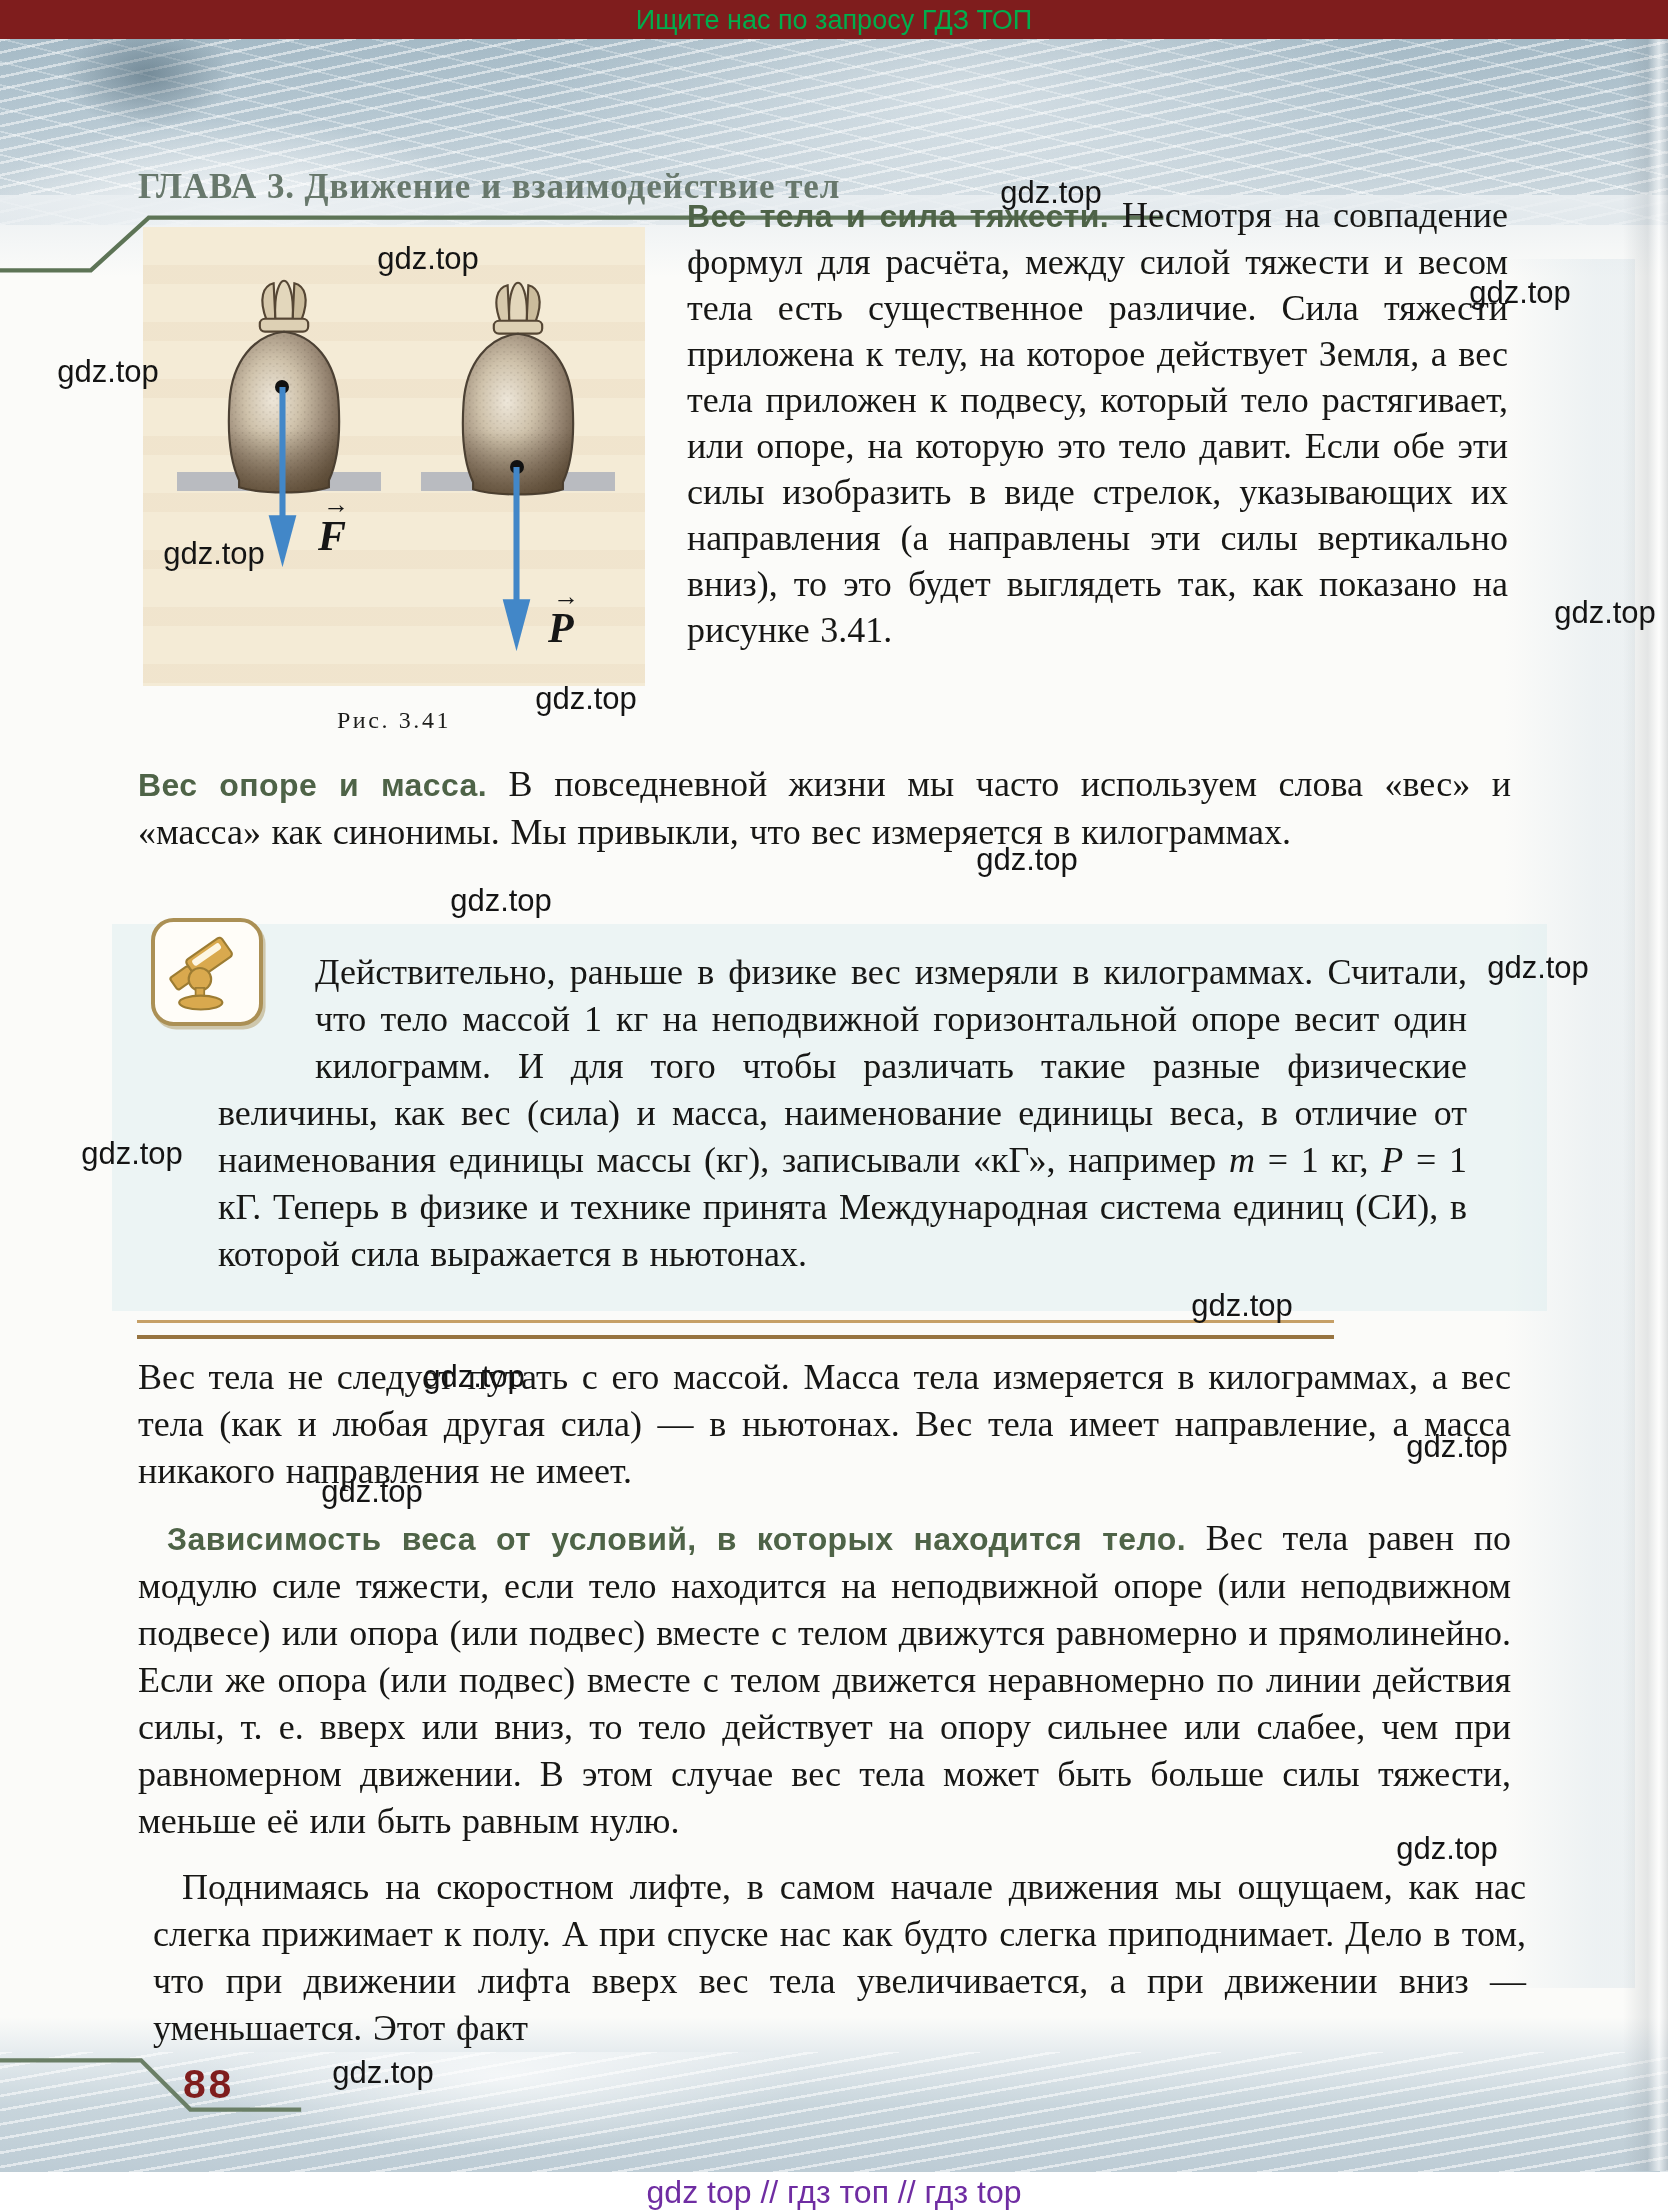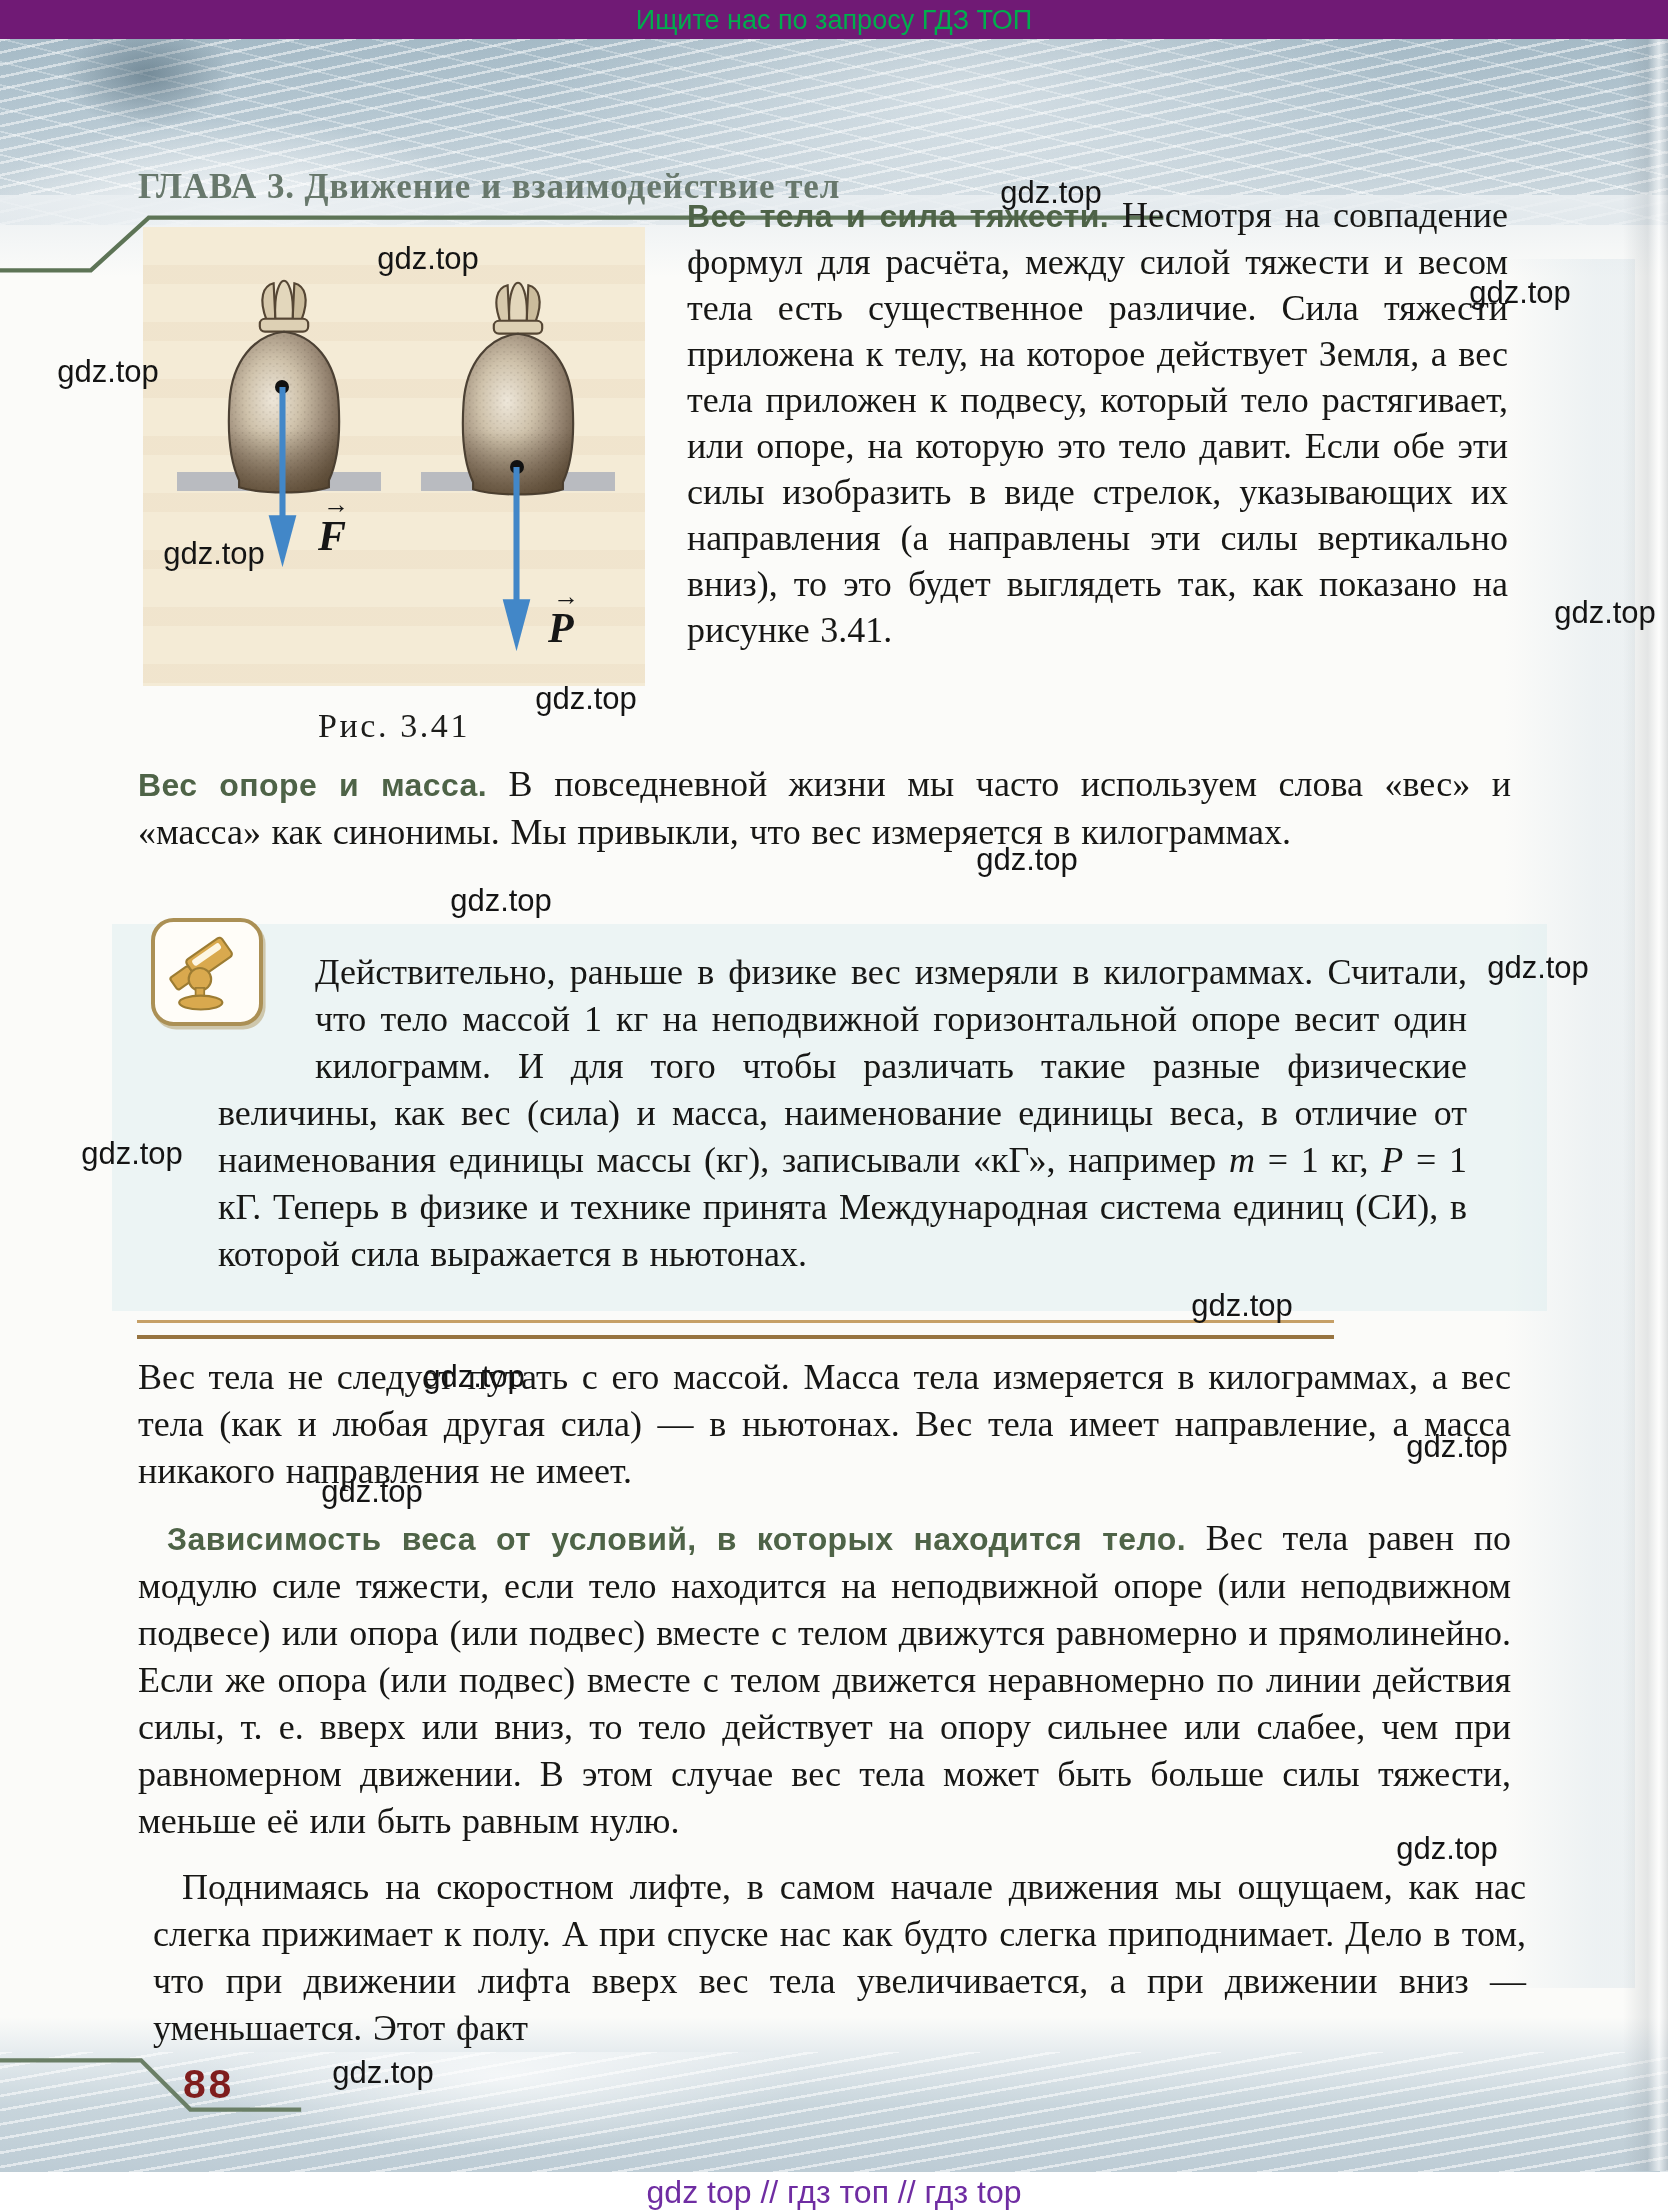--- a/index.html
+++ b/index.html
@@ -29,21 +29,21 @@
     background:linear-gradient(180deg,rgba(233,238,241,.95) 0%,rgba(251,251,249,0) 100%);}
   .texture-bottom{left:0;top:2052px;width:1668px;height:120px;
     background:
       radial-gradient(ellipse 432px 104px at 30% 20%, rgba(255,255,255,.7), rgba(255,255,255,0) 70%),
       repeating-linear-gradient(170deg, rgba(255,255,255,.55) 0 2.6px, rgba(255,255,255,0) 2.6px 14px),
       linear-gradient(180deg,#e6ecef 0%,#c8d5dc 45%,#bdccd5 100%);}
   .texture-bottom:before{content:"";position:absolute;left:0;top:-35px;width:100%;height:35px;
     background:linear-gradient(180deg,rgba(251,251,249,0),#e6ecef);}
 
   
-  .banner-strip{left:0;top:0;width:1668px;height:39px;background:#701a75;text-align:center;}
+  .banner-strip{left:0;top:0;width:1668px;height:39px;background:#7f1d1d;text-align:center;}
   .banner-text{display:inline-block;margin-top:5.2px;font-family:"Liberation Sans",sans-serif;
     font-size:27px;font-weight:500;color:#00ae4d;}
   .footer-strip{left:0;top:2172px;width:1668px;height:38px;background:#ffffff;text-align:center;}
   .footer-text{display:inline-block;margin-top:1.7px;font-family:"Liberation Sans",sans-serif;
     font-size:32px;font-weight:500;color:#6f2da2;}
 
   
   .chapter-header{left:138px;top:167px;font-family:Liberation Serif, serif;
     font-size:35px;font-weight:bold;color:#68786c;letter-spacing:0.9px;}
   .header-rule{left:0;top:208px;width:1211px;height:78px;}
@@ -52,21 +52,21 @@
   .figure-box{left:143px;top:227px;width:502px;height:459px;background:#f4ebd6;
     background-image:repeating-linear-gradient(180deg,rgba(210,180,140,0) 0 38px,rgba(205,170,130,.10) 38px 57px);}
   .support-bar{position:absolute;height:19px;background:#b9bbc0;}
   .sack{position:absolute;}
   .force-dot{position:absolute;width:14px;height:14px;border-radius:50%;background:#111;}
   .force-arrow{position:absolute;}
   .vec-label{position:absolute;font-family:"Liberation Serif",serif;font-style:italic;
     font-weight:bold;font-size:42px;color:#161616;}
   .vec-label .vec-hat{position:absolute;left:5.2px;top:-22.5px;font-size:26px;font-style:normal;letter-spacing:-1.7px;}
   .figure-caption{left:143px;top:707px;width:502px;text-align:center;
-    font-size:34px;letter-spacing:2.6px;color:#1d1d1b;}
+    font-size:24px;letter-spacing:2.6px;color:#1d1d1b;}
 
   
   .para{font-size:36px;line-height:47px;text-align:justify;color:#171715;word-spacing:1.7px;}
   .para .lead{font-family:"Liberation Sans",sans-serif;font-weight:bold;font-size:32px;
     color:#4e6347;letter-spacing:0.4px;}
   .indent{text-indent:29px;}
   .p1{left:687px;top:192px;width:821px;line-height:46px;}
   .p2{left:138px;top:761px;width:1373px;}
   .p3{left:138px;top:1354px;width:1373px;}
   .p4{left:138px;top:1515px;width:1373px;}

